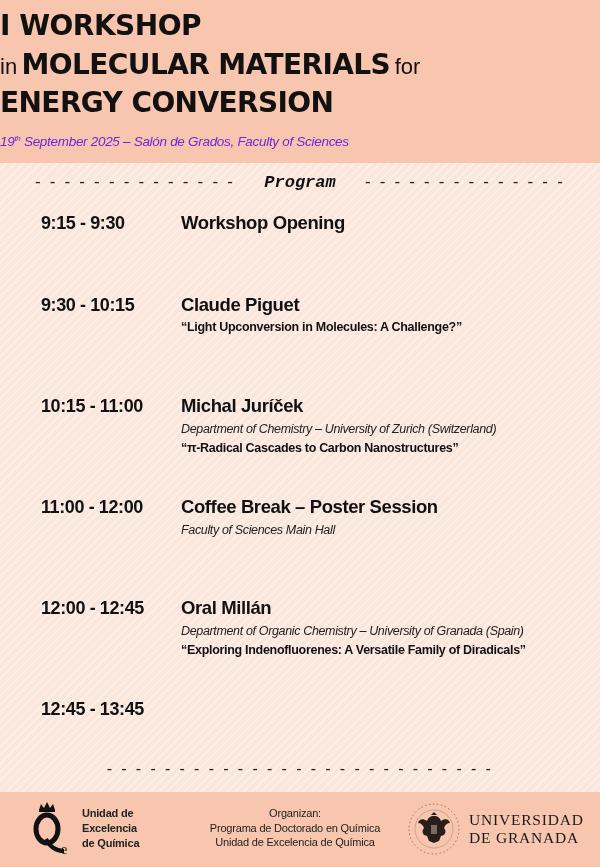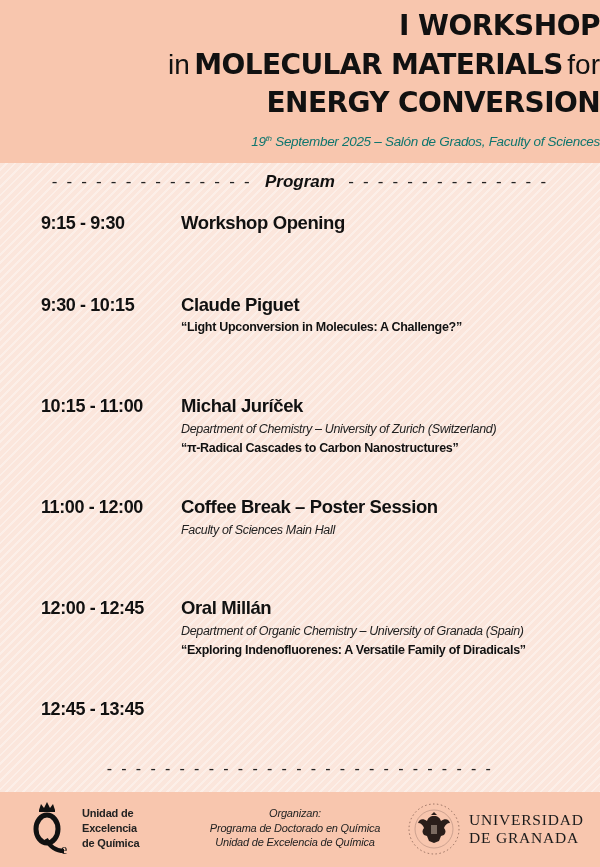--- a/index.html
+++ b/index.html
@@ -6,65 +6,65 @@
     html, body { width: 600px; height: 867px; overflow: hidden; }
     body {
       font-family: "Liberation Sans", sans-serif;
       color: #111;
       background: #fbe6dc;
       position: relative;
     }
     .header {
       position: absolute; left: 0; top: 0; width: 600px; height: 197px;
       background: #f8c6ae;
-      text-align: right;
+      text-align: left;
       padding-left: 16px;
     }
     .title-line1 {
       position: absolute; left: 0; width: 600px; top: 8px;
       font-family: "DejaVu Sans", sans-serif; font-weight: bold;
       font-size: 28px; letter-spacing: -0.5px; line-height: 36px;
     }
     .title-line2 {
       position: absolute; left: 0; width: 600px; top: 47px;
       line-height: 36px;
     }
     .title-line2 .small {
-      font-family: "Liberation Sans", sans-serif; font-size: 28px; font-weight: normal;
+      font-family: "Liberation Sans", sans-serif; font-size: 22px; font-weight: normal;
     }
     .title-line2 .big {
       font-family: "DejaVu Sans", sans-serif; font-weight: bold; font-size: 28px; letter-spacing: -0.6px;
     }
     .title-line3 {
       position: absolute; left: 0; width: 600px; top: 85px;
       font-family: "DejaVu Sans", sans-serif; font-weight: bold;
       font-size: 28px; letter-spacing: -0.6px; line-height: 36px;
     }
     .subtitle {
       position: absolute; left: 0; width: 600px; top: 134px;
-      font-style: italic; font-size: 13.5px; letter-spacing: -0.3px; color: #0f766e;
+      font-style: italic; font-size: 13.5px; letter-spacing: -0.3px; color: #6d28d9;
     }
     .subtitle sup { font-size: 8px; vertical-align: 5px; }
     .main {
       position: absolute; left: 0; top: 163px; width: 600px; height: 629px;
       background-color: #fbe6dc;
       background-image: repeating-linear-gradient(
         135deg,
         rgba(255,255,255,0.0) 0px,
         rgba(255,255,255,0.0) 4px,
         rgba(255,255,255,0.35) 4px,
         rgba(255,255,255,0.35) 6px
       );
     }
     .program-heading {
       position: absolute; left: 0; width: 600px; top: 8px; text-align: center;
       font-size: 17px; line-height: 22px; letter-spacing: 0.5px;
     }
     .program-heading .dashes { font-weight: normal; color: #222; letter-spacing: 2.2px; }
-    .program-heading .label { font-weight: bold; font-style: italic; margin: 0 8px; letter-spacing: 0; }
+    .program-heading .label { font-weight: bold; font-style: italic; margin: 0 24px; letter-spacing: 0; font-family: Liberation Mono, monospace; }
     .item { position: absolute; left: 0; width: 600px; }
     .time {
       position: absolute; left: 41px; top: 0;
       font-weight: bold; font-size: 18px; letter-spacing: -0.4px; line-height: 22px;
       transform: scaleY(1.05);
     }
     .content { position: absolute; left: 181px; top: 0; width: 400px; }
     .item-title {
       font-weight: bold; font-size: 18.5px; letter-spacing: -0.4px; line-height: 22px;
     }
@@ -84,21 +84,21 @@
       position: absolute; left: 0; top: 792px; width: 600px; height: 75px;
       background: #f8c6ae;
     }
     .qe-logo { position: absolute; left: 32px; top: 9px; width: 42px; height: 56px; }
     .qe-text {
       position: absolute; left: 82px; top: 14px;
       font-weight: bold; font-size: 11px; line-height: 15px; color: #222; letter-spacing: -0.2px;
     }
     .organizers {
       position: absolute; left: 190px; top: 14px; width: 210px; text-align: center;
-      font-style: italic; font-size: 11px; line-height: 14.5px; color: #222; letter-spacing: -0.2px;
+      font-size: 11px; line-height: 14.5px; color: #222; letter-spacing: -0.2px;
     }
     .ugr-seal { position: absolute; left: 407px; top: 10px; width: 54px; height: 54px; }
     .ugr-text {
       position: absolute; left: 469px; top: 19px;
       font-family: "Liberation Serif", serif; font-size: 15.5px; line-height: 18px; color: #1b1b1b;
       letter-spacing: 0.8px;
     }
   </style>
 </head>
 <body>

